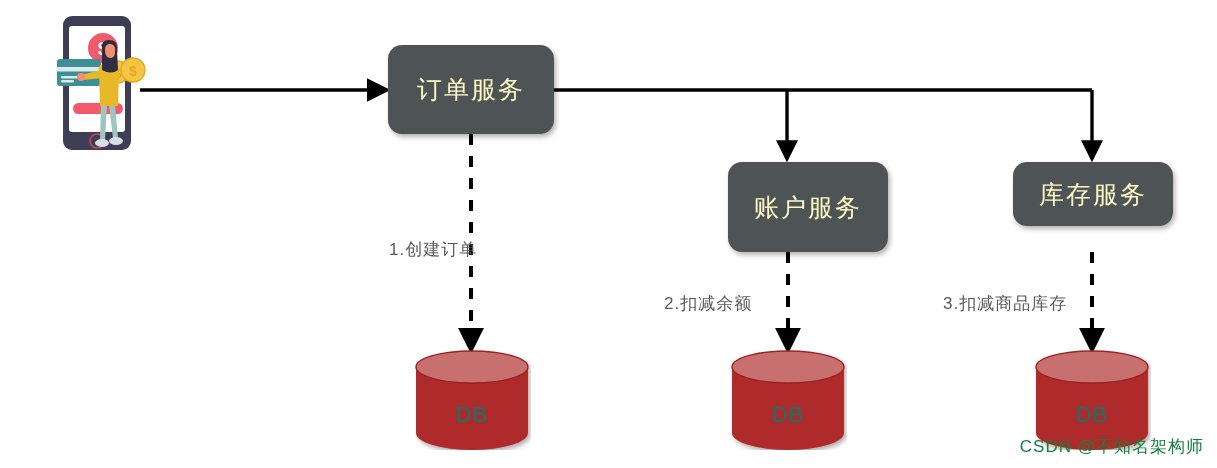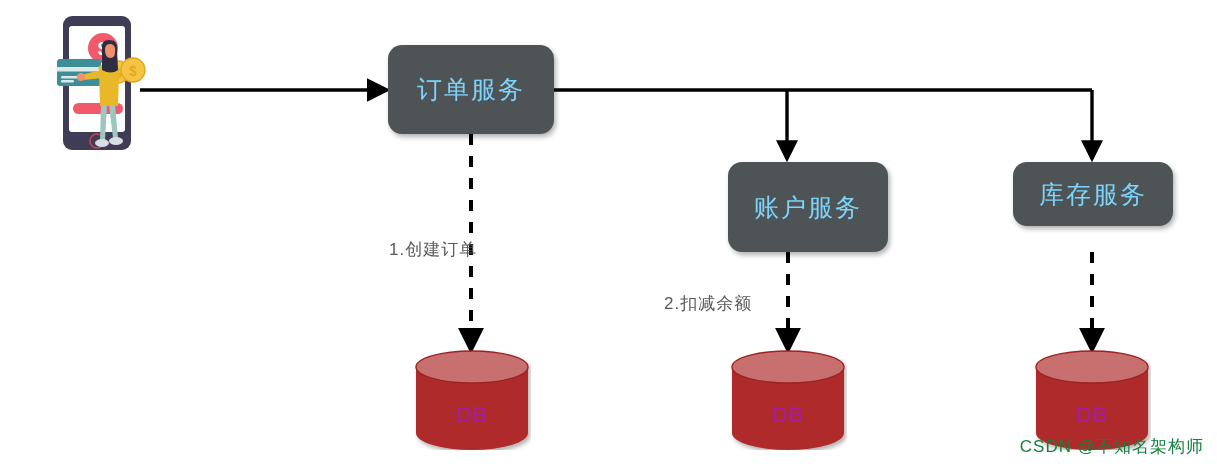--- a/index.html
+++ b/index.html
@@ -31,21 +31,21 @@
     box-sizing: border-box;
     background: #4E5456;
     border-radius: 14px;
     display: flex;
     align-items: center;
     justify-content: center;
     box-shadow: 2px 3px 5px rgba(0,0,0,0.30);
     z-index: 4;
   }
   .service-label {
-    color: #7dd3fc;
+    color: #fef9c3;
     font-size: 25px;
     letter-spacing: 2px;
     line-height: 1;
     white-space: nowrap;
   }
   #box-order   { left: 388px; top: 45px;  width: 166px; height: 89px; }
   #box-account { left: 708px; top: 162px; width: 160px; height: 90px; margin-left: 20px; }
   #box-stock   { left: 1013px;top: 162px; width: 160px; height: 64px; }
 
   
@@ -57,21 +57,21 @@
   }
   #db-order   { left: 413px;  top: 350px; }
   #db-account { left: 729px;  top: 350px; }
   #db-stock   { left: 1033px; top: 350px; }
   .db-label {
     position: absolute;
     left: 0;
     top: 52px;
     width: 100%;
     text-align: center;
-    color: #a21caf;
+    color: #0f766e;
     font-size: 22px;
     letter-spacing: 1px;
     pointer-events: none;
   }
 
   
   .step-label {
     position: absolute;
     color: #595959;
     font-size: 17px;
@@ -222,16 +222,17 @@
       <g filter="url(#soft-shadow)">
         <path d="M3 17 L3 83 A56 17 0 0 0 115 83 L115 17 Z" fill="#AF2C2C"></path>
         <ellipse cx="59" cy="17" rx="56" ry="16" fill="#C87070" stroke="#9E2222" stroke-width="1.4"></ellipse>
       </g>
     </svg>
     <div class="db-label">DB</div>
   </div>
 
   <div class="step-label" id="step-1">1.创建订单</div>
   <div class="step-label" id="step-2">2.扣减余额</div>
+  <div class="step-label" id="step-3">3.扣减商品库存</div>
 
   <div id="watermark">CSDN @不知名架构师</div>
 
 </div>
 
 </body></html>

